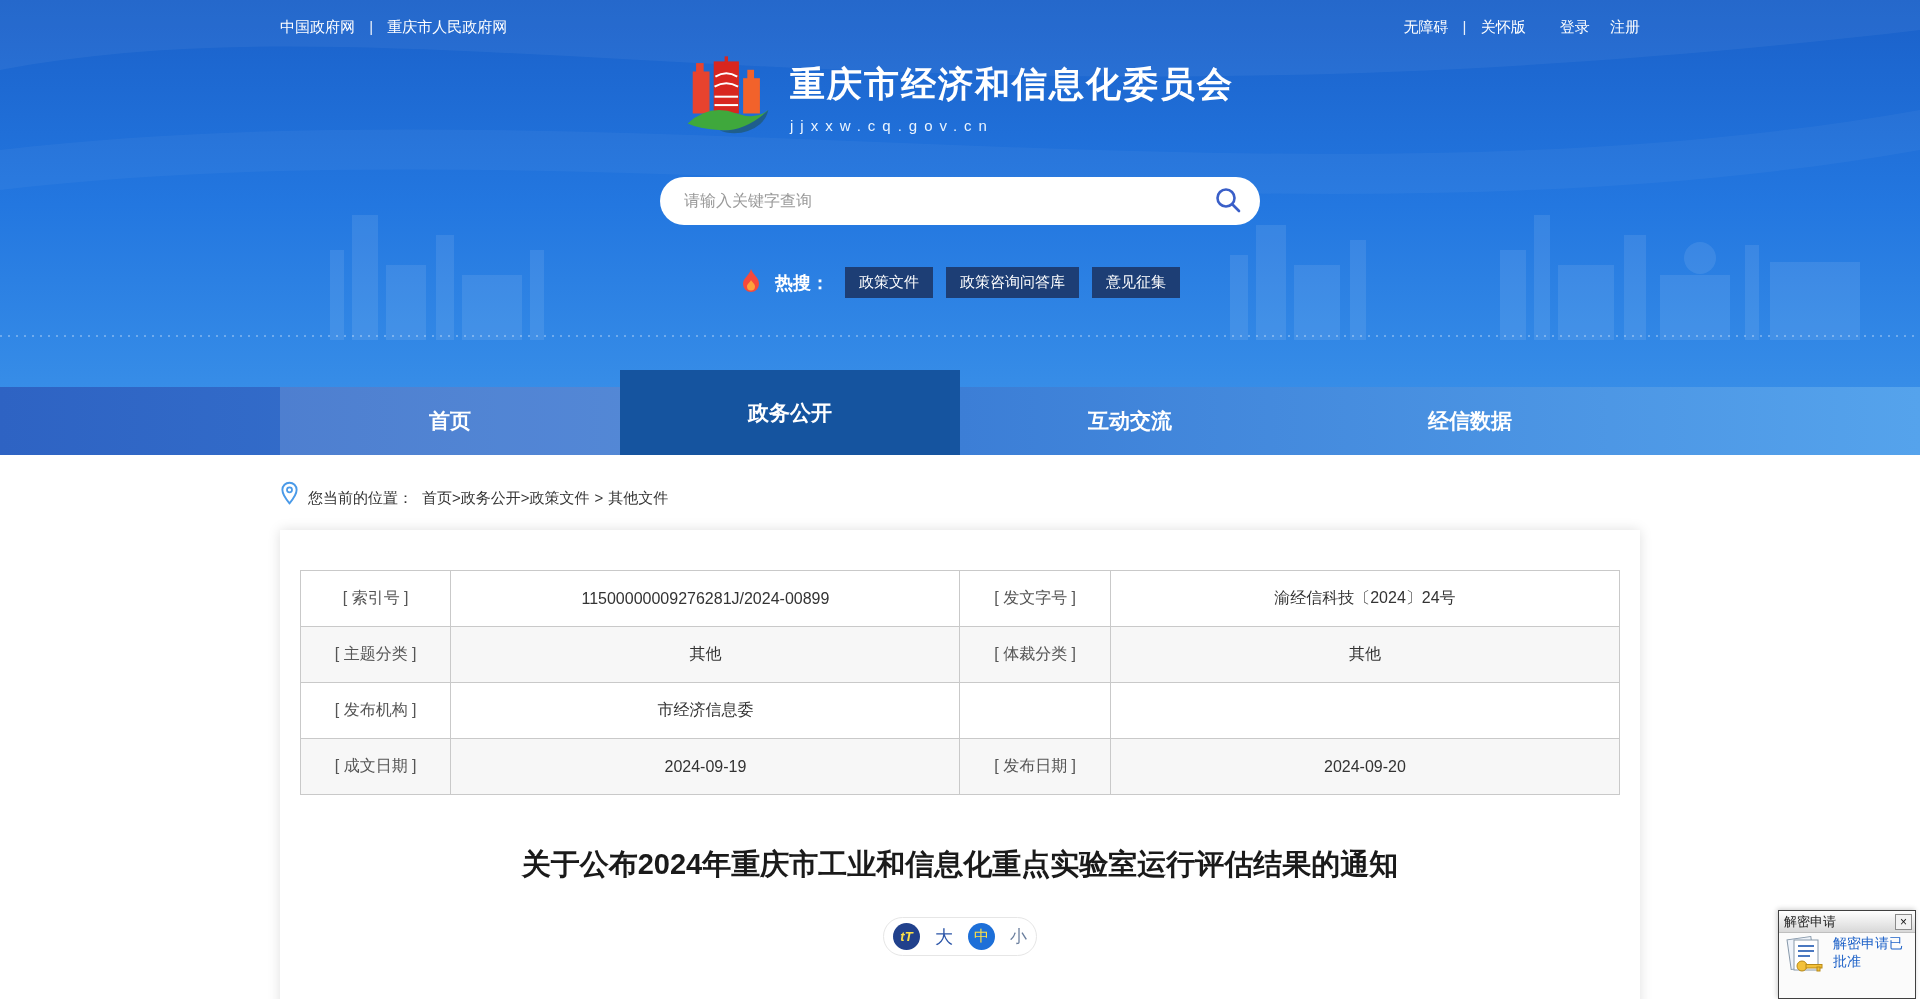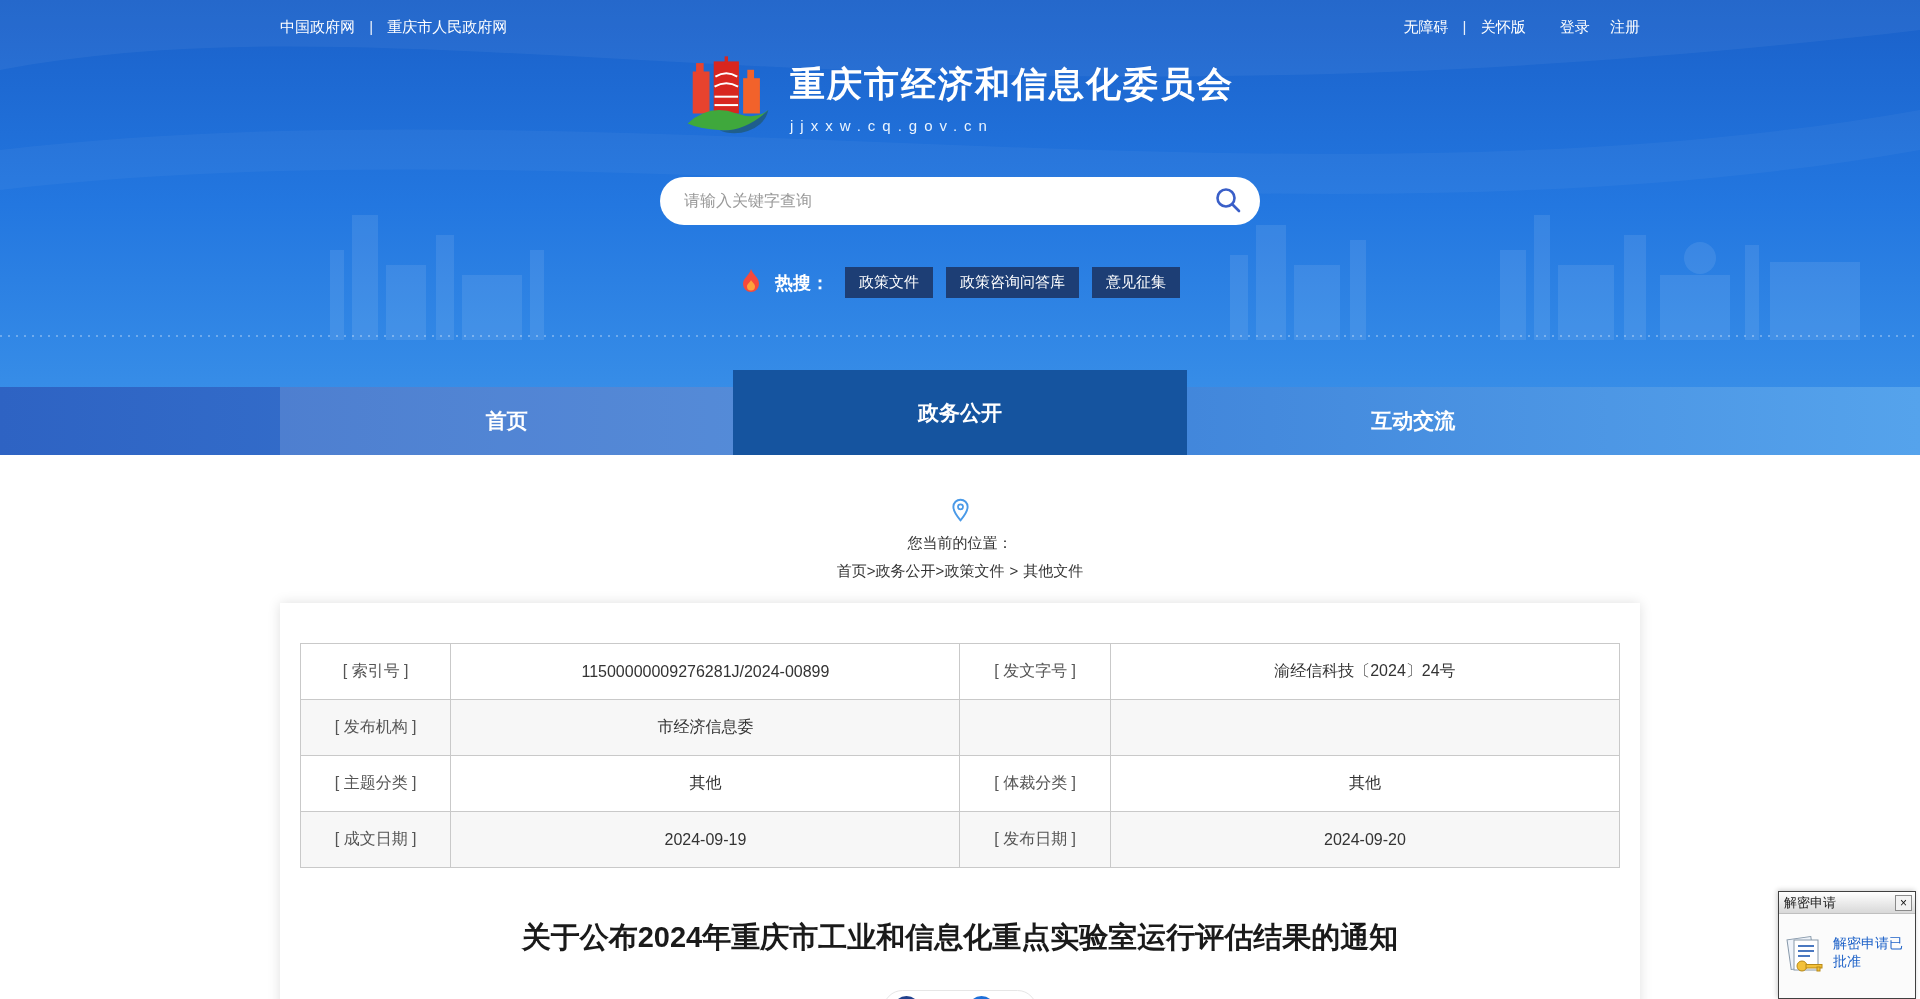--- a/index.html
+++ b/index.html
@@ -41,22 +41,22 @@
   .nav { position:relative; margin-top:auto; height:68px;
          background:linear-gradient(90deg,#2e63c3 0%,#3c7ed6 50%,#55a3ec 100%); z-index:3; }
   .nav-inner { width:1360px; margin:0 auto; display:flex; height:100%; }
   .nav-item { flex:1; display:flex; align-items:center; justify-content:center;
               color:#fff; font-size:21px; font-weight:bold; cursor:pointer; }
   .nav-item.first { background:rgba(255,255,255,.14); }
   .nav-item.active { background:#15549f; height:85px; margin-top:-17px; }
 
   
   main { width:1360px; margin:0 auto; position:relative; }
-  .breadcrumb { margin-top:43px; display:flex; align-items:center; gap:9px;
-                font-size:15px; color:#333;flex-direction:column; }
+  .breadcrumb { margin-top:26px; display:flex; align-items:flex-end; gap:9px;
+                font-size:15px; color:#333; }
   .breadcrumb a { color:#333; }
   .bc-sep { color:#333; }
   .bc-sep.spaced { margin:0 5px; }
 
   .card { margin-top:22px; background:#fff; box-shadow:0 0 12px rgba(0,0,0,.13);
           padding:40px 20px 60px; height:560px; }
 
   table.meta { width:100%; border-collapse:collapse; table-layout:fixed;
                font-size:16px; color:#333; }
   table.meta td { border:1px solid #c9c9c9; height:56px; text-align:center;
@@ -78,21 +78,21 @@
 
   
   .popup { position:fixed; right:4px; bottom:0; width:138px; background:#fbfbfb;
            border:1px solid #404040; box-shadow:-1px -1px 5px rgba(0,0,0,.2); z-index:9; }
   .popup-titlebar { height:22px; background:linear-gradient(180deg,#ffffff,#d8d8d8);
                     border-bottom:1px solid #bfbfbf; display:flex; align-items:center;
                     justify-content:space-between; padding:0 3px 0 5px; font-size:13px; color:#222; }
   .popup-close { width:17px; height:16px; border:1px solid #8a8a8a; background:#f2f2f2;
                  display:flex; align-items:center; justify-content:center; font-size:12px;
                  line-height:1; color:#111; cursor:pointer; }
-  .popup-body { display:flex; align-items:flex-start; gap:6px; padding:20px 5px 16px 6px; }
+  .popup-body { display:flex; align-items:flex-start; gap:6px; padding:1px 5px 16px 6px; }
   .popup-link { color:#1e62c8; font-size:14px; line-height:1.3; }
 </style>
 </head>
 <body>
 
 <div>
 
   <header class="header">
 
     <svg class="decor" viewBox="0 0 1920 455" preserveAspectRatio="none">
@@ -192,20 +192,23 @@
       <div class="nav-inner">
         <div class="nav-item first">
           <span>首页</span>
         </div>
         <div class="nav-item active">
           <span>政务公开</span>
         </div>
         <div class="nav-item">
           <span>互动交流</span>
         </div>
+        <div class="nav-item">
+          <span>经信数据</span>
+        </div>
       </div>
     </nav>
   </header>
 
   <main>
 
     <div class="breadcrumb">
       <span>
         <svg width="19" height="24" viewBox="0 0 24 30">
           <path d="M12 2 a9 9 0 0 1 9 9 c0 6.5 -9 17 -9 17 s-9 -10.5 -9 -17 a9 9 0 0 1 9 -9 z" fill="none" stroke="#4a9ae8" stroke-width="2.4"></path>
@@ -228,30 +231,30 @@
             <col class="c-val">
           </colgroup>
         <tbody>
           <tr>
             <td class="lbl">[ 索引号 ]</td>
             <td>11500000009276281J/2024-00899</td>
             <td class="lbl">[ 发文字号 ]</td>
             <td>渝经信科技〔2024〕24号</td>
           </tr>
           <tr>
+            <td class="lbl">[ 主题分类 ]</td>
+            <td>其他</td>
+            <td class="lbl">[ 体裁分类 ]</td>
+            <td>其他</td>
+          </tr>
+          <tr>
             <td class="lbl">[ 发布机构 ]</td>
             <td>市经济信息委</td>
             <td class="lbl"></td>
             <td></td>
-          </tr>
-          <tr>
-            <td class="lbl">[ 主题分类 ]</td>
-            <td>其他</td>
-            <td class="lbl">[ 体裁分类 ]</td>
-            <td>其他</td>
           </tr>
           <tr>
             <td class="lbl">[ 成文日期 ]</td>
             <td>2024-09-19</td>
             <td class="lbl">[ 发布日期 ]</td>
             <td>2024-09-20</td>
           </tr>
         </tbody>
       </table>
 

